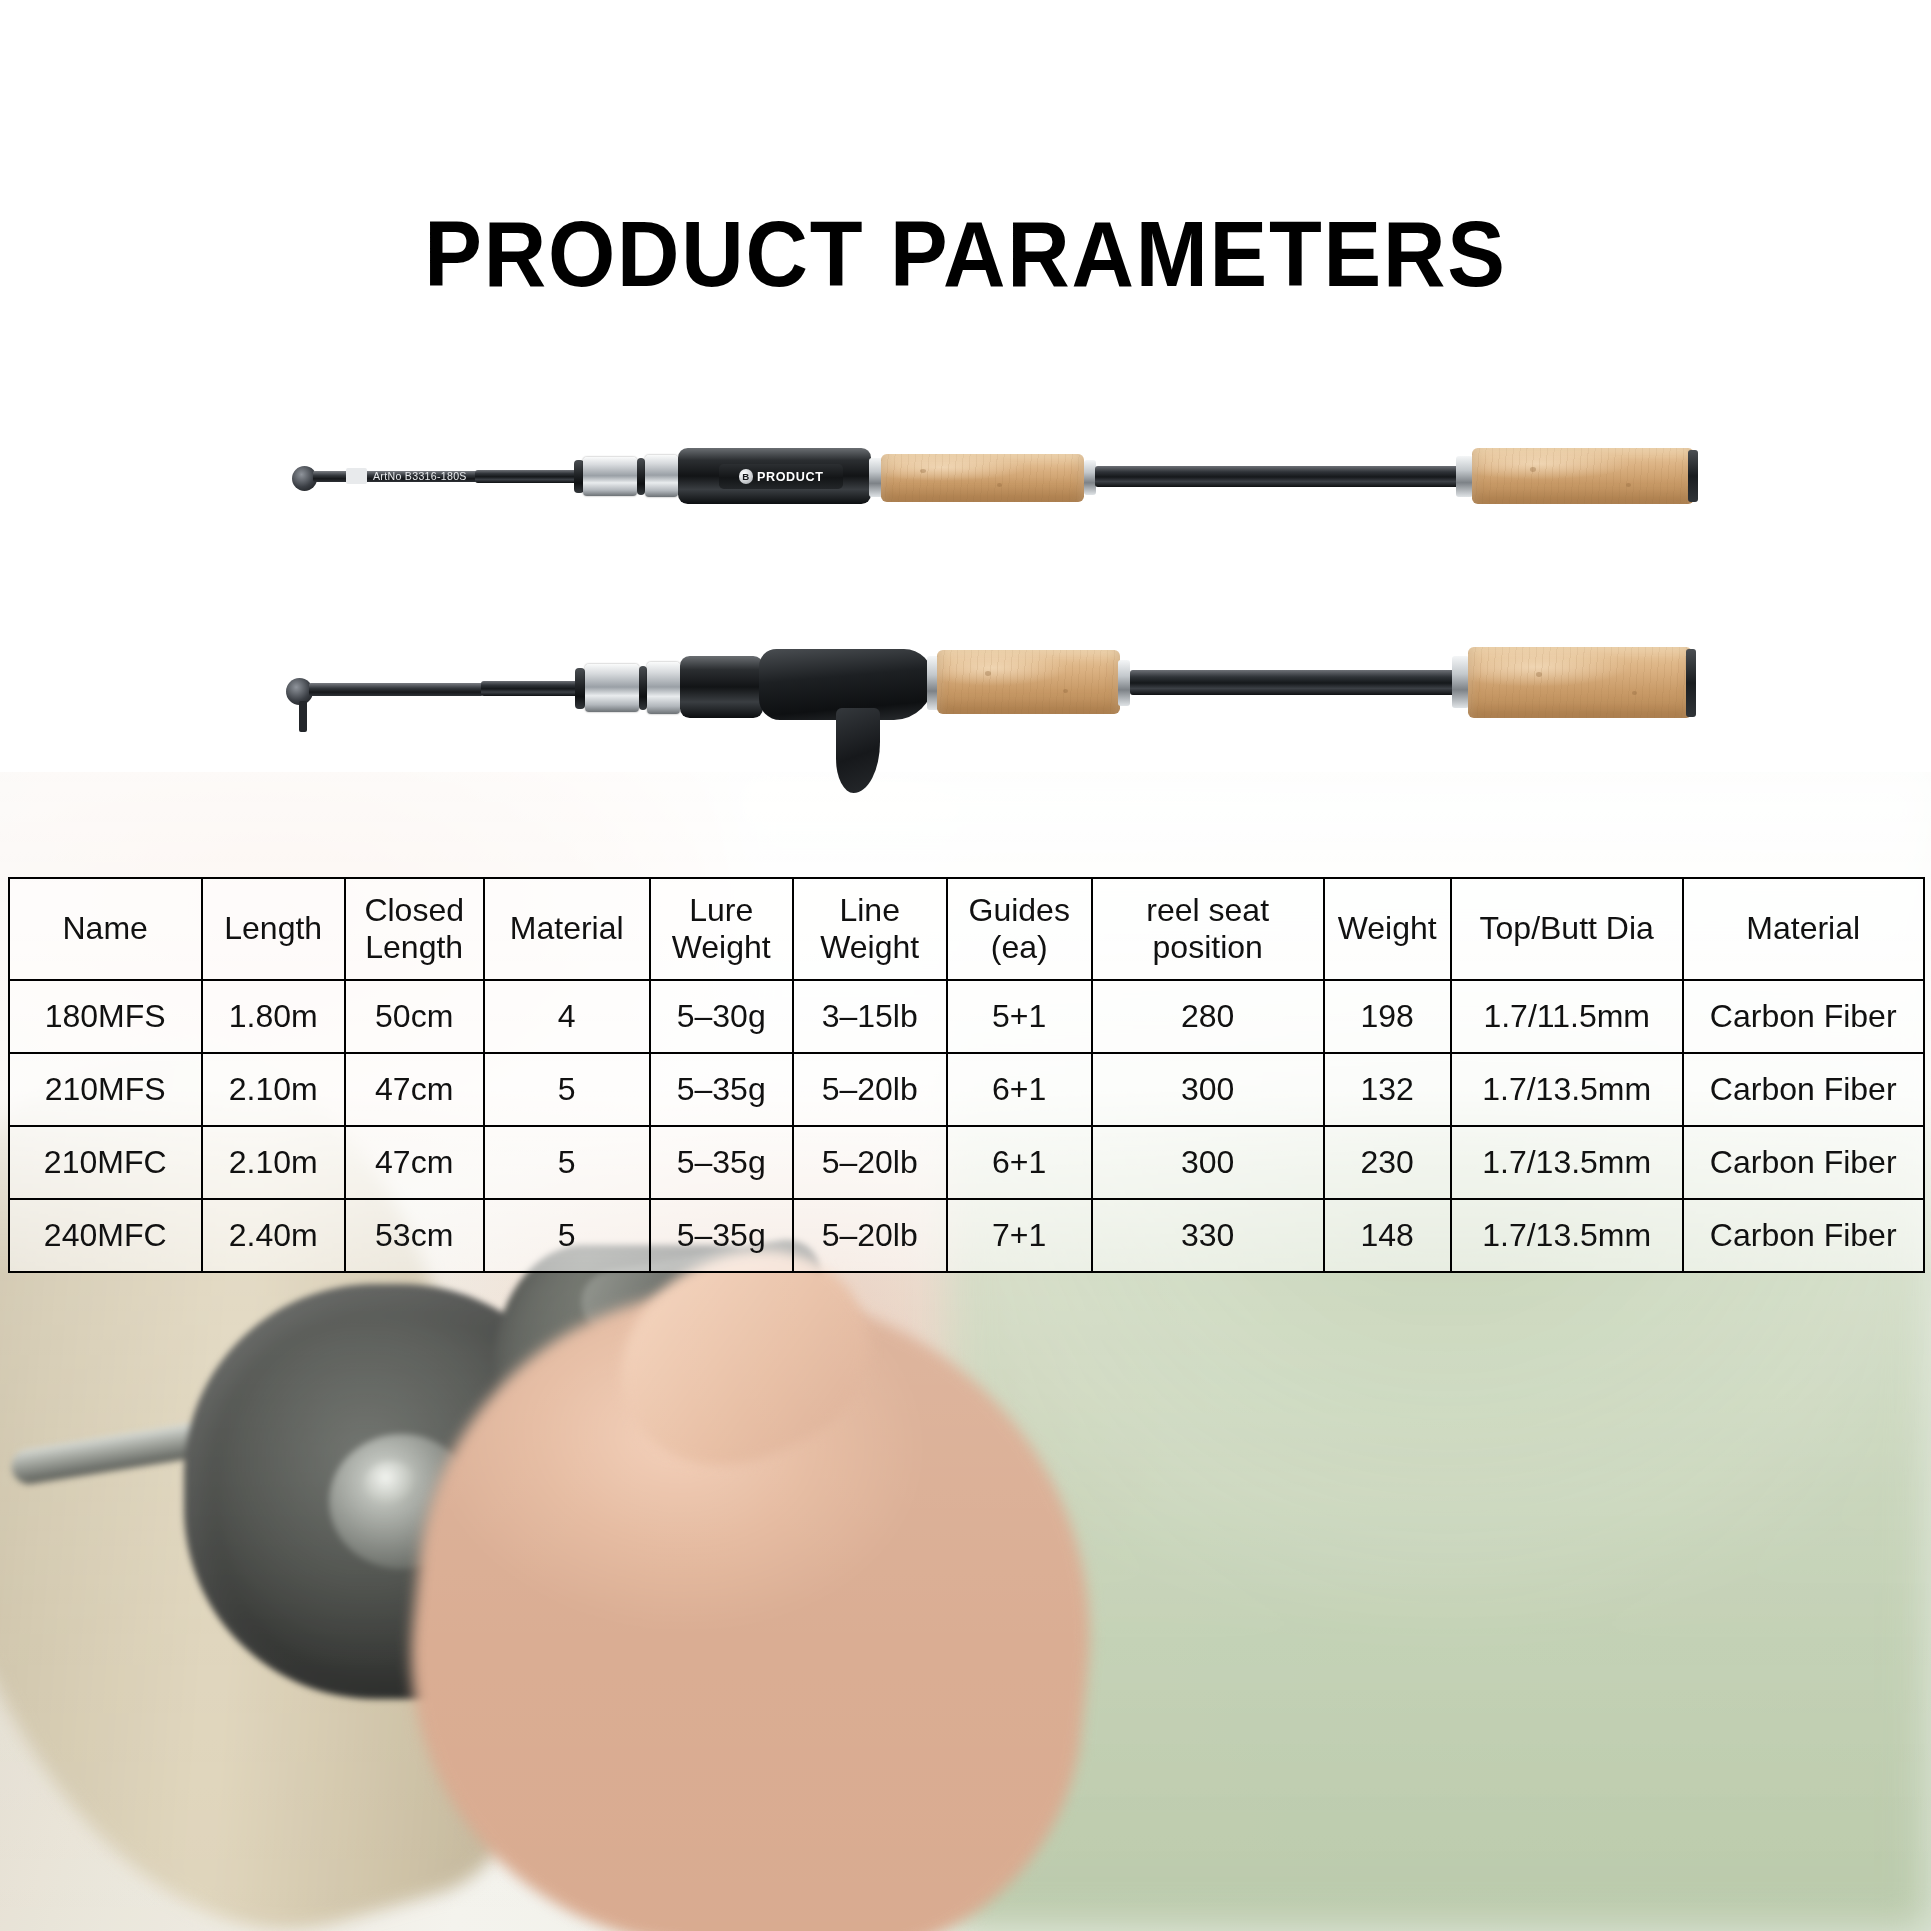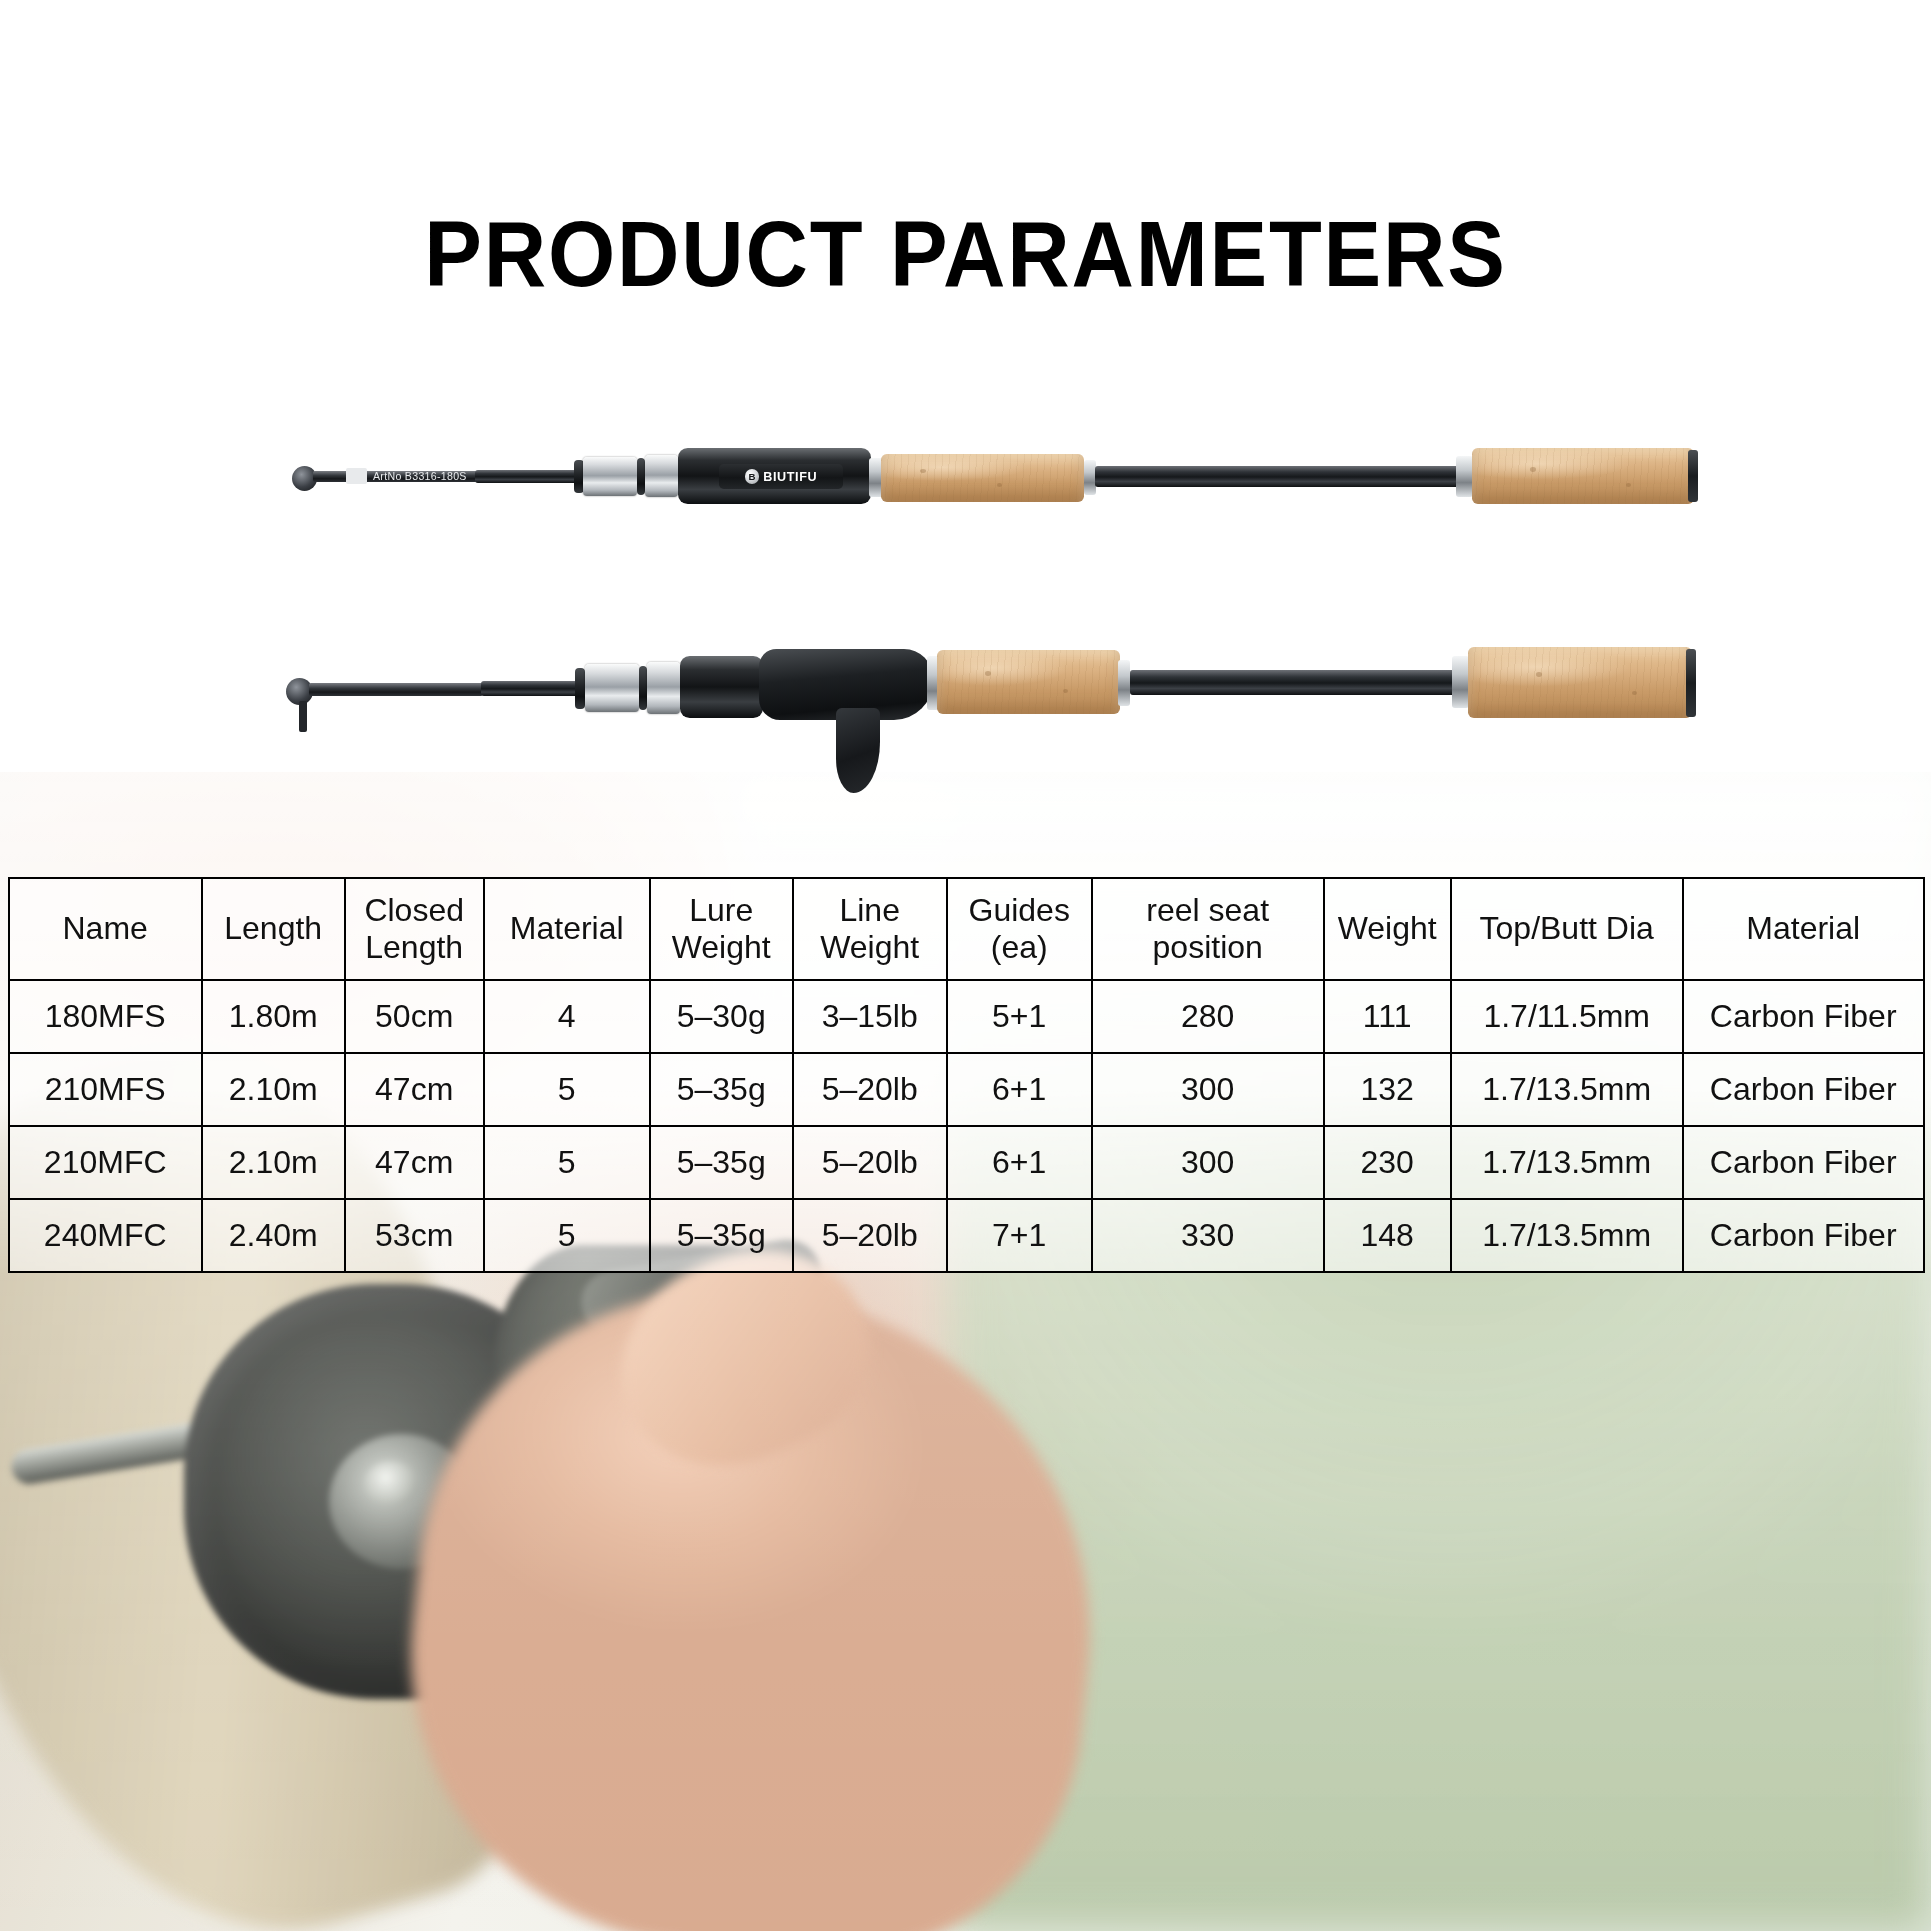--- a/index.html
+++ b/index.html
@@ -321,21 +321,21 @@
   <div class="blank" style="left:469px; top:45px; width:102px; height:12.6px;"></div>
 
   <div class="collar-dark" style="left:568px; top:35px; width:9.7px; height:33px;"></div>
   <div class="collar" style="left:577px; top:32px; width:54px; height:39px;"></div>
   <div class="collar-dark" style="left:631px; top:33px; width:7.7px; height:37px;"></div>
   <div class="collar" style="left:639px; top:30px; width:33px; height:42px;"></div>
 
   <div class="seat" style="left:672px; top:23px; width:193px; height:56px;"></div>
   <div class="seat-badge" style="left:713px; top:39px; width:124px; height:25px;">
     <span class="badge-mark">B</span>
-    <span class="badge-text">BIUTIFU</span>
+    <span class="badge-text">PRODUCT</span>
   </div>
 
   <div class="trim" style="left:863px; top:33px; width:13.5px; height:39px;"></div>
   <div class="cork" style="left:875px; top:29px; width:203px; height:48px;">
     <div class="cork-spec" style="left:39px; top:15.4px; width:5.8px; height:3.9px;"></div>
     <div class="cork-spec" style="left:116px; top:29px; width:4.8px; height:3.9px;"></div>
   </div>
   <div class="trim" style="left:1078px; top:35px; width:11.6px; height:35px;"></div>
 
   <div class="blank" style="left:1089px; top:41px; width:367px; height:21px;"></div>
@@ -441,21 +441,21 @@
     <tbody>
       <tr>
         <td>180MFS</td>
         <td>1.80m</td>
         <td>50cm</td>
         <td>4</td>
         <td>5–30g</td>
         <td>3–15lb</td>
         <td>5+1</td>
         <td>280</td>
-        <td>111</td>
+        <td>198</td>
         <td>1.7/11.5mm</td>
         <td>Carbon Fiber</td>
       </tr>
       <tr>
         <td>210MFS</td>
         <td>2.10m</td>
         <td>47cm</td>
         <td>5</td>
         <td>5–35g</td>
         <td>5–20lb</td>

